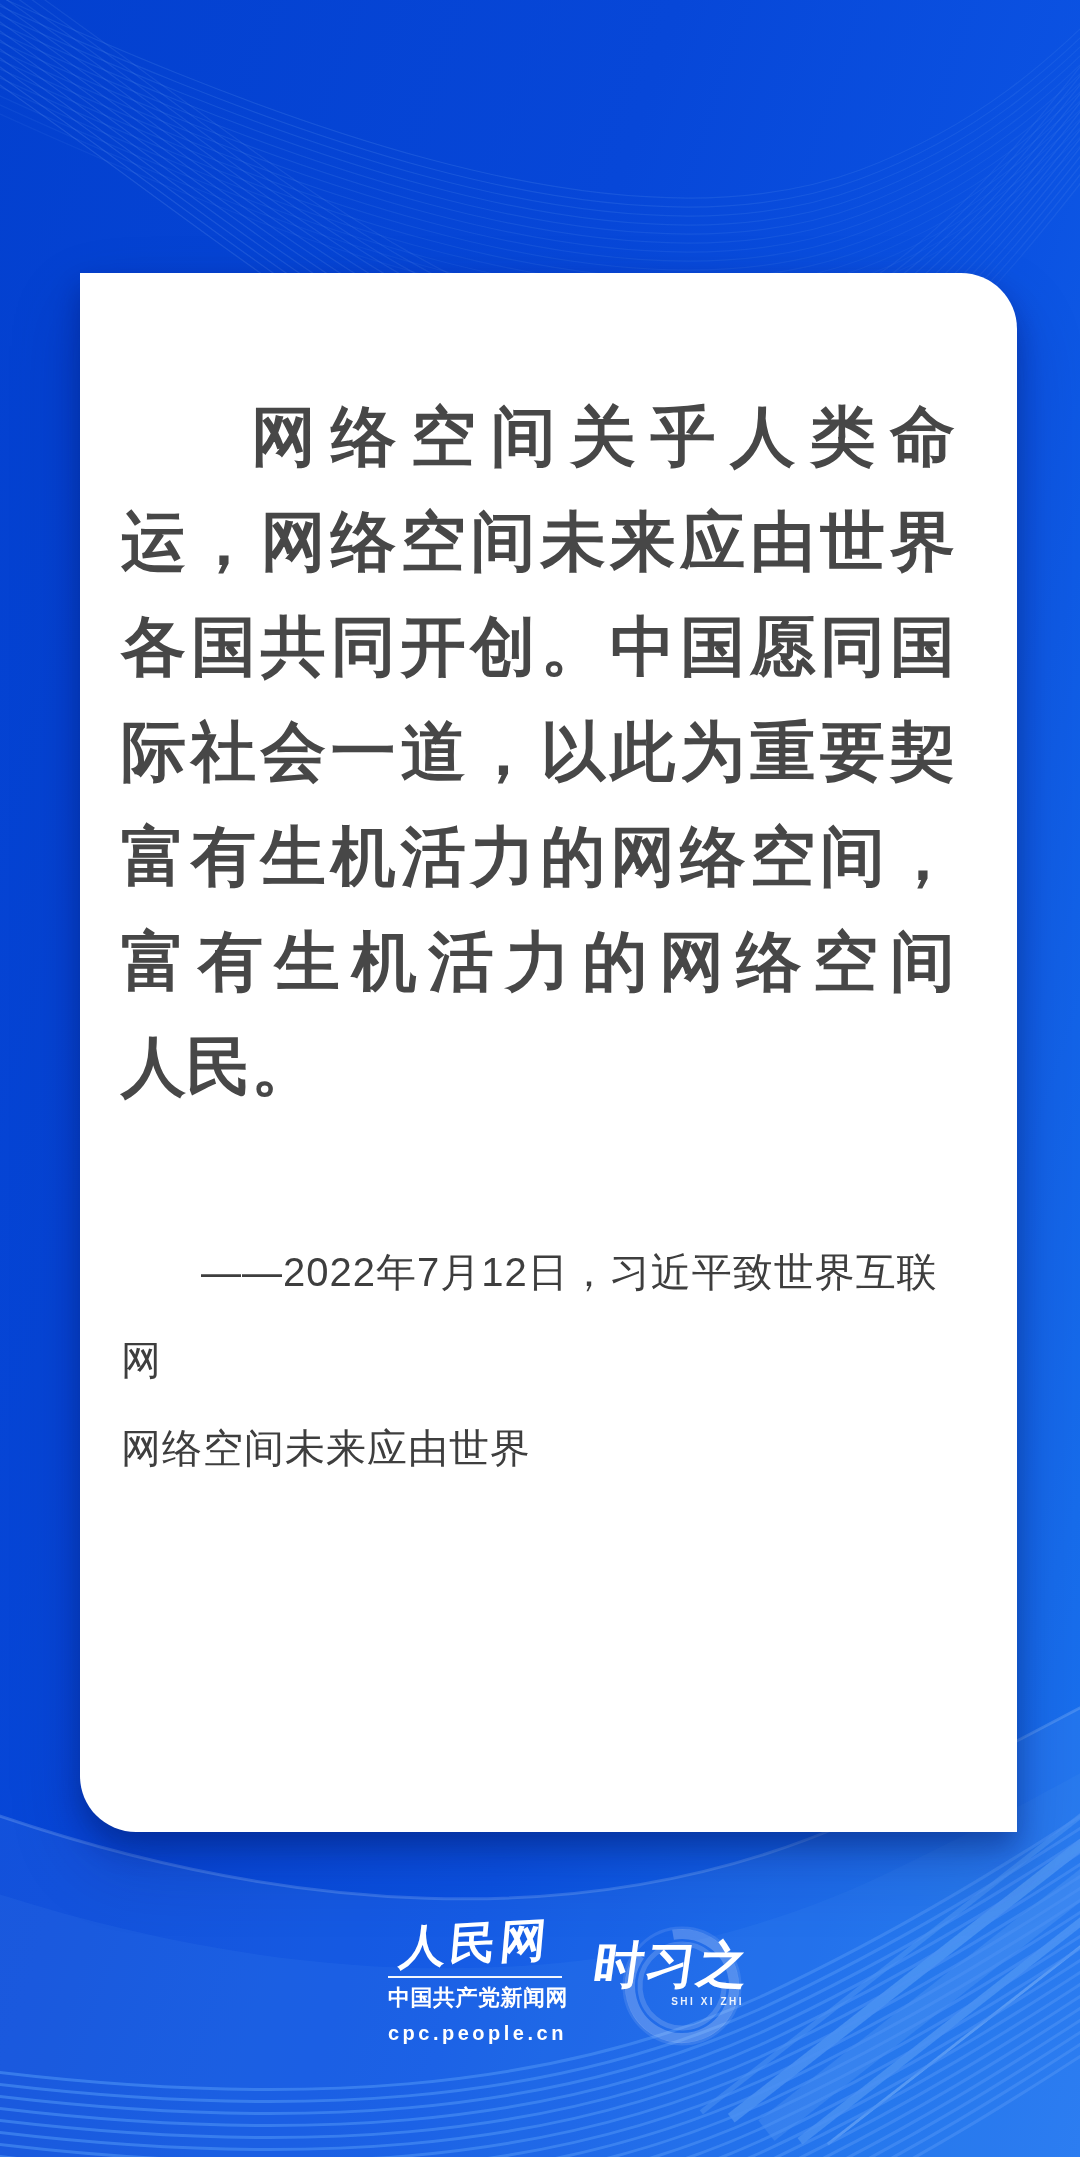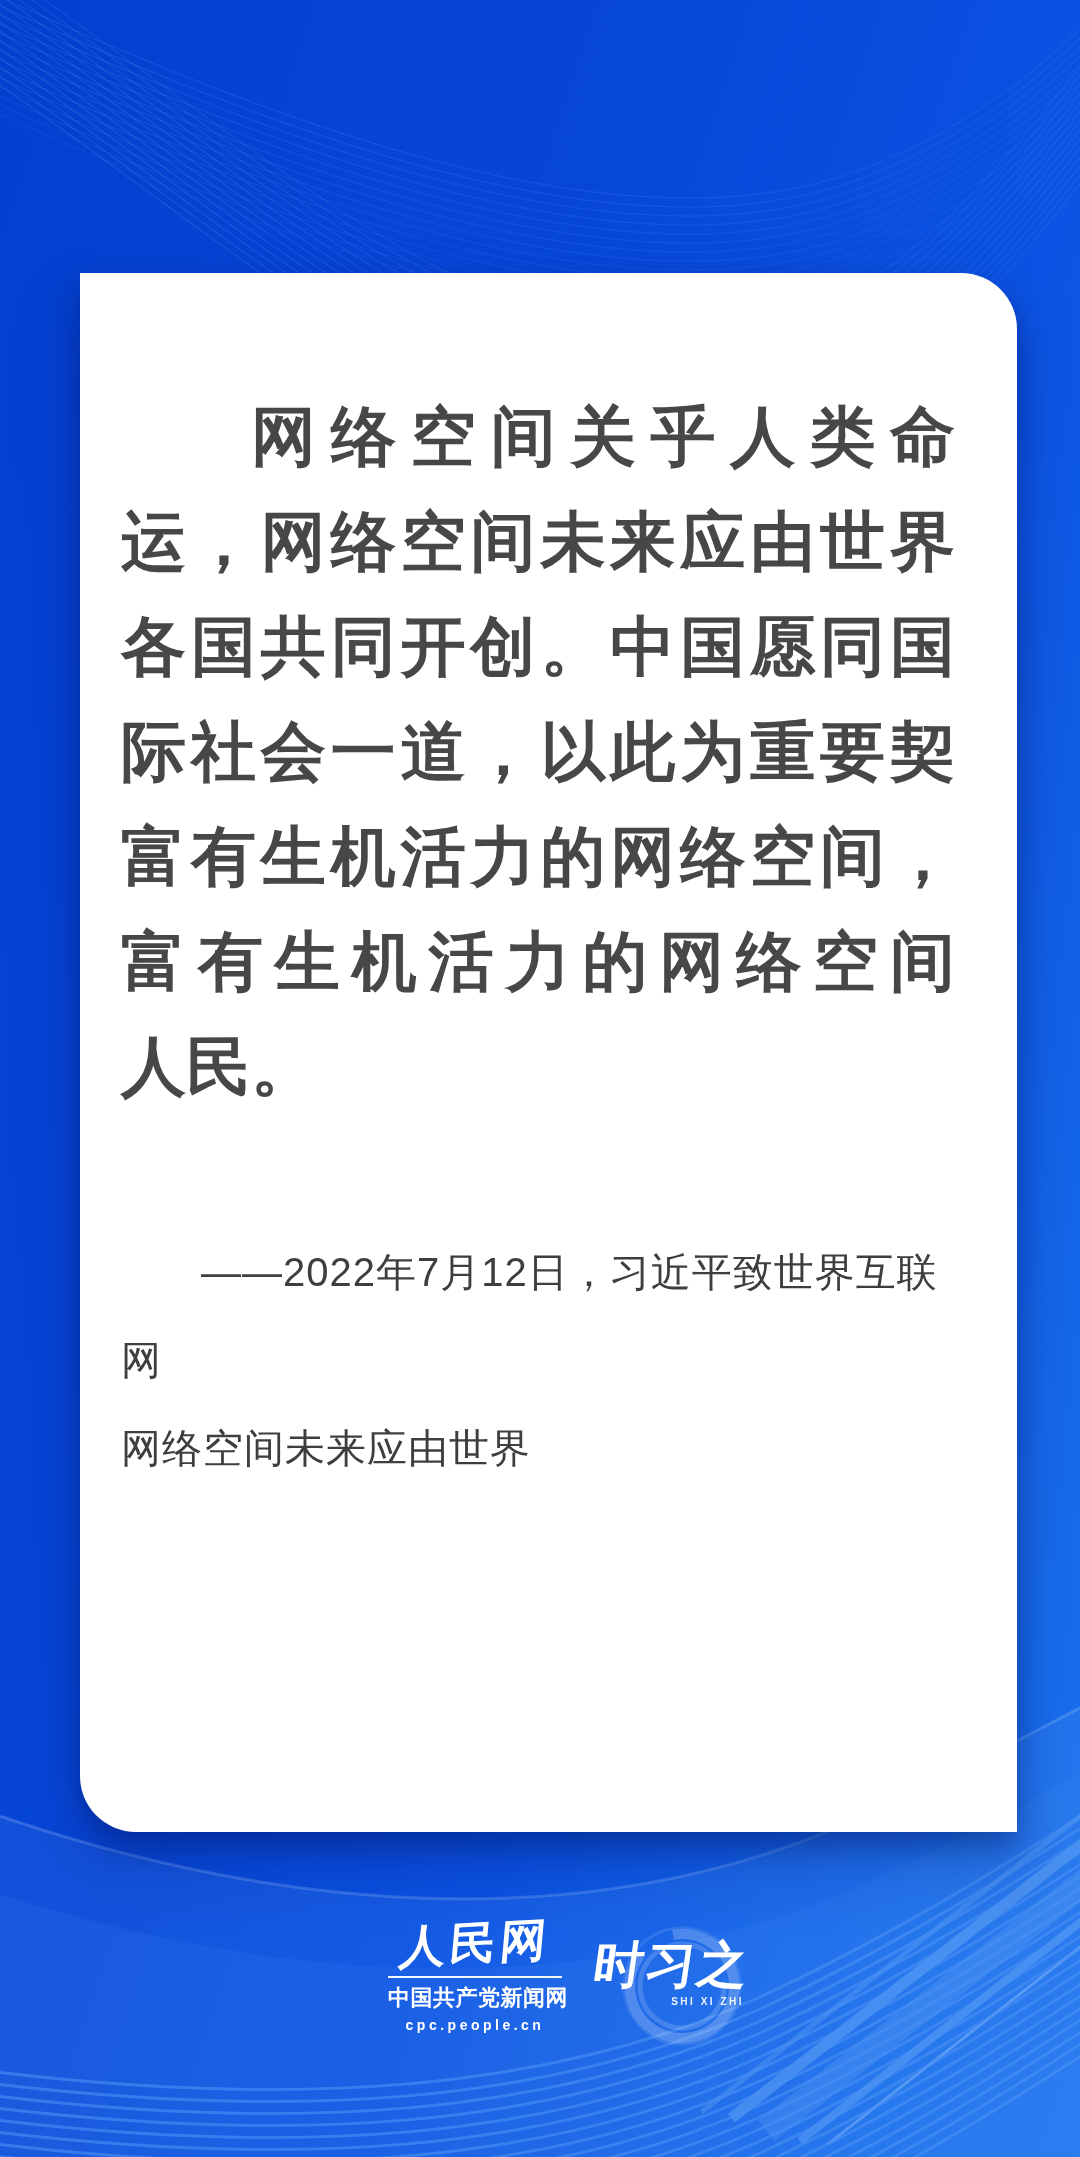--- a/index.html
+++ b/index.html
@@ -46,21 +46,21 @@
     color:#ffffff;text-align:center;
   }
   .pd-calligraphy{
     font-family:"Liberation Serif","DejaVu Serif",serif;
     font-size:46px;font-weight:700;line-height:56px;
     transform:skewX(-8deg) rotate(-3deg);
     letter-spacing:4px;
   }
   .pd-rule{height:2px;background:rgba(255,255,255,.95);margin:4px 0 7px 0;}
   .pd-site{font-size:22px;font-weight:700;letter-spacing:.5px;white-space:nowrap;line-height:26px;}
-  .pd-url{font-size:14px;font-weight:700;letter-spacing:3.5px;white-space:nowrap;line-height:22px;margin-top:3px;}
+  .pd-url{font-size:20px;font-weight:700;letter-spacing:3.5px;white-space:nowrap;line-height:22px;margin-top:11px;}
 
   .sxz{position:absolute;left:594px;top:1936px;width:160px;height:130px;color:#fff;}
   .sxz-ring{position:absolute;left:22px;top:-16px;}
   .sxz-text{
     position:relative;
     font-size:50px;font-weight:900;letter-spacing:2px;
     transform:skewX(-8deg);line-height:58px;white-space:nowrap;
   }
   .sxz-sub{
     position:relative;

